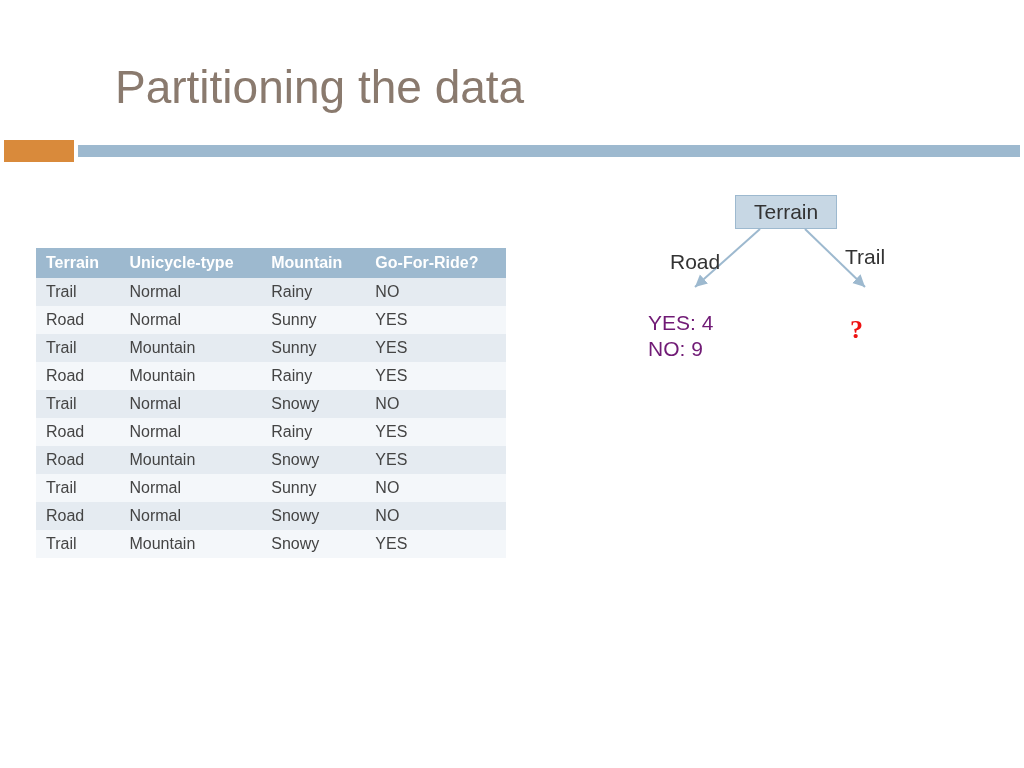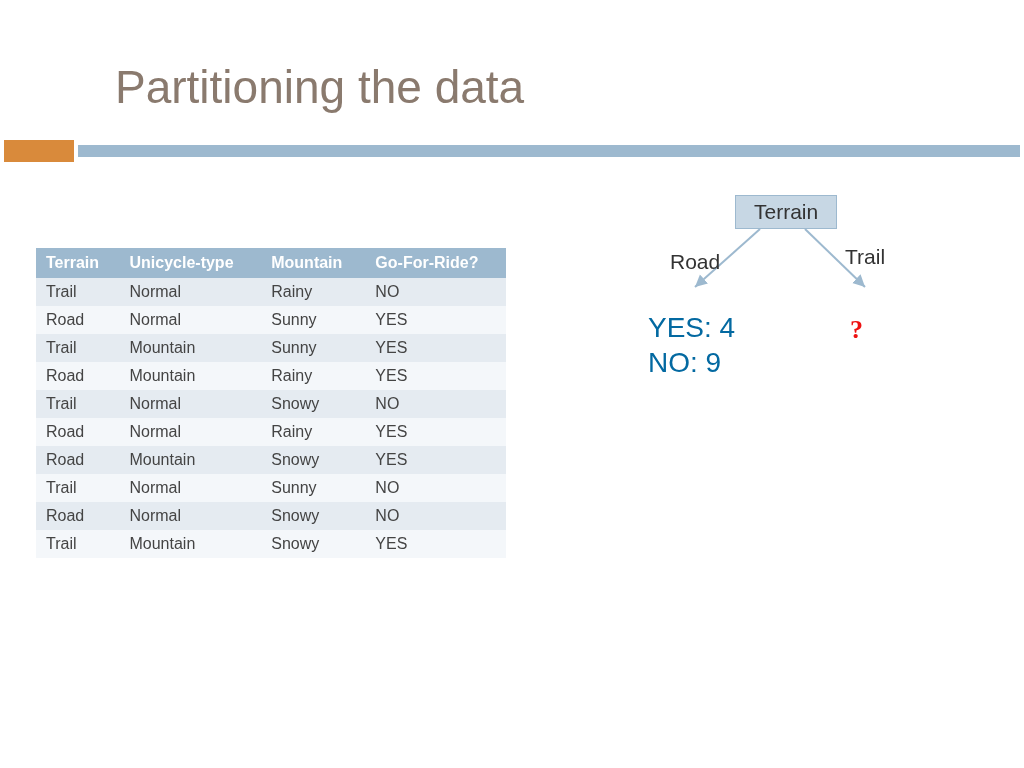--- a/index.html
+++ b/index.html
@@ -9,21 +9,21 @@
   .blue-bar{position:absolute;left:78px;top:145px;right:4px;height:12px;background:#9db9cf;}
   table.data{position:absolute;left:36px;top:248px;border-collapse:collapse;width:470px;font-size:16px;}
   table.data th{background:#9db9cf;color:#fff;text-align:left;font-weight:700;padding:6px 10px;vertical-align:top;line-height:1.15;}
   table.data td{padding:5px 10px;color:#444;}
   table.data tbody tr:nth-child(odd){background:#e5ebf1;}
   table.data tbody tr:nth-child(even){background:#f4f7fa;}
   .tree{position:absolute;left:640px;top:195px;width:340px;height:200px;}
   .root-box{position:absolute;left:95px;top:0;padding:4px 18px;background:#c7d7e4;border:1px solid #9db9cf;font-size:21px;color:#333;}
   .edge-l{position:absolute;left:30px;top:55px;font-size:21px;color:#333;}
   .edge-r{position:absolute;left:205px;top:50px;font-size:21px;color:#333;}
-  .leaf-l{position:absolute;left:8px;top:115px;font-size:28px;color:#0369a1;line-height:1.25;}
+  .leaf-l{position:absolute;left:8px;top:115px;font-size:21px;color:#701a75;line-height:1.25;}
   .leaf-r{position:absolute;left:210px;top:120px;font-size:26px;font-weight:700;color:#e11;font-family:serif;}
   svg.arrows{position:absolute;left:0;top:0;width:340px;height:200px;}
 </style>
 </head>
 <body>
 
 <div class="slide">
   <div class="title">Partitioning the data</div>
   <div class="orange-block"></div>
   <div class="blue-bar"></div>

